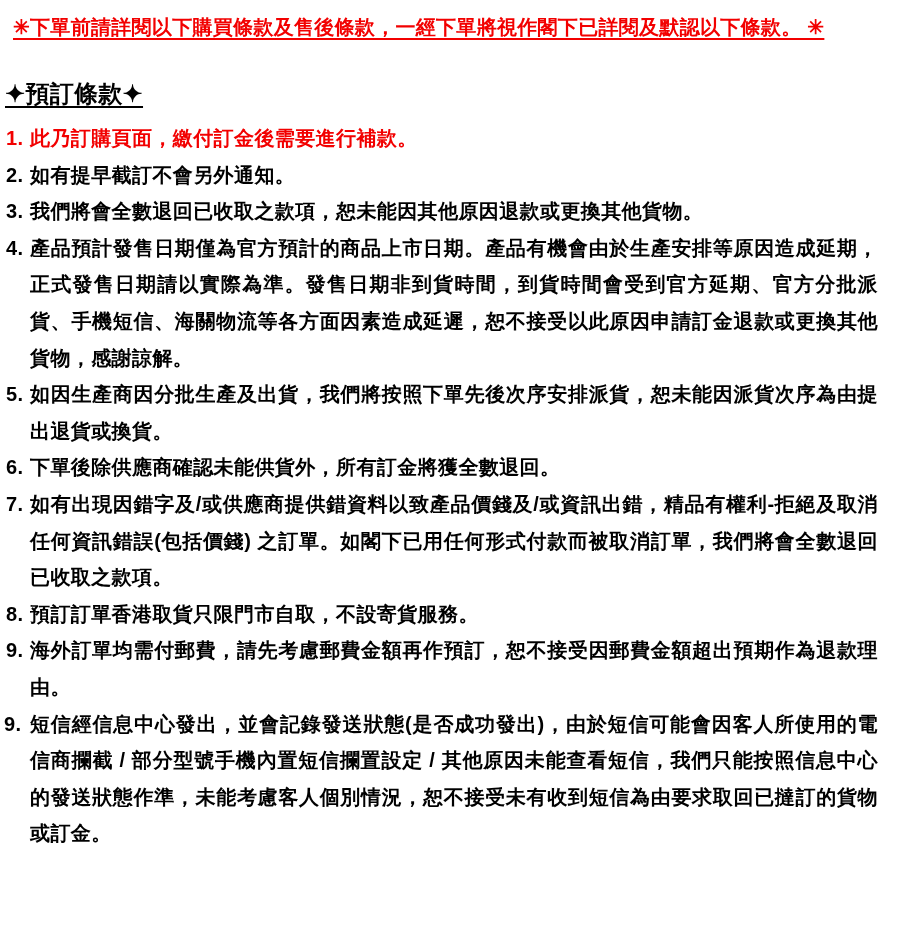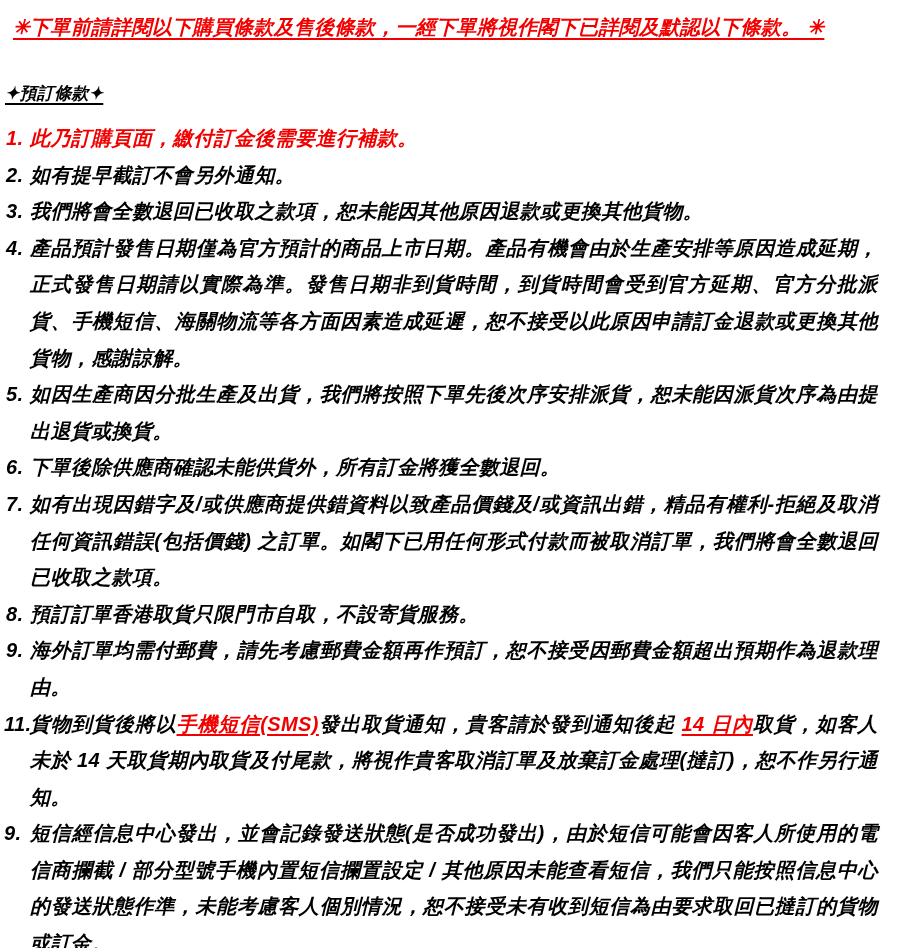--- a/index.html
+++ b/index.html
@@ -16,36 +16,35 @@
     background: var(--page-bg);
     font-family: "Liberation Sans", sans-serif;
     font-weight: 700;
     color: var(--black);
     overflow: hidden;
   }
   .page {
     width: 913px;
     height: 948px;
     padding: 10px 15px 0 0;
-    font-style: italic;
   }
   .notice {
     margin: 2px 14px 0 13px;
     font-size: 20px;
     line-height: 30px;
     color: var(--red);
     text-decoration: underline;
     text-decoration-thickness: 2px;
     text-underline-offset: 4px;
     letter-spacing: 0.3px;
   }
   .section-title {
     display: inline-block;
     margin: 21px 0 0 5px;
-    font-size: 17px;
+    font-size: 24px;
     line-height: 26px;
     color: var(--black);
     text-decoration: underline;
     text-decoration-thickness: 2px;
     text-underline-offset: 4px;
     letter-spacing: 0.3px;
   }
   ol.terms {
     list-style: none;
     margin: 13px 20px 0 1px;
@@ -115,21 +114,17 @@
       </li>
       <li class="term">
         <span class="num single">8.</span>
         <span class="body"><span>預訂訂單香港取貨只限門市自取，不設寄貨服務。</span></span>
       </li>
       <li class="term">
         <span class="num single">9.</span>
         <span class="body"><span>海外訂單均需付郵費，請先考慮郵費金額再作預訂，恕不接受因郵費金額超出預期作為退款理由。</span></span>
       </li>
       <li class="term">
-        <span class="num">11.</span>
-        <span class="body"><span>貨物到貨後將以</span><span class="red-underline">手機短信(SMS)</span><span>發出取貨通知，貴客請於發到通知後起 </span><span class="red-underline">14 日內</span><span>取貨，如客人未於 14 天取貨期內取貨及付尾款，將視作貴客取消訂單及放棄訂金處理(撻訂)，恕不作另行通知。</span></span>
-      </li>
-      <li class="term">
         <span class="num">9.</span>
         <span class="body"><span>短信經信息中心發出，並會記錄發送狀態(是否成功發出)，由於短信可能會因客人所使用的電信商攔截 / 部分型號手機內置短信攔置設定 / 其他原因未能查看短信，我們只能按照信息中心的發送狀態作準，未能考慮客人個別情況，恕不接受未有收到短信為由要求取回已撻訂的貨物或訂金。</span></span>
       </li>
     </ol>
 </div>
 
 </body></html>

